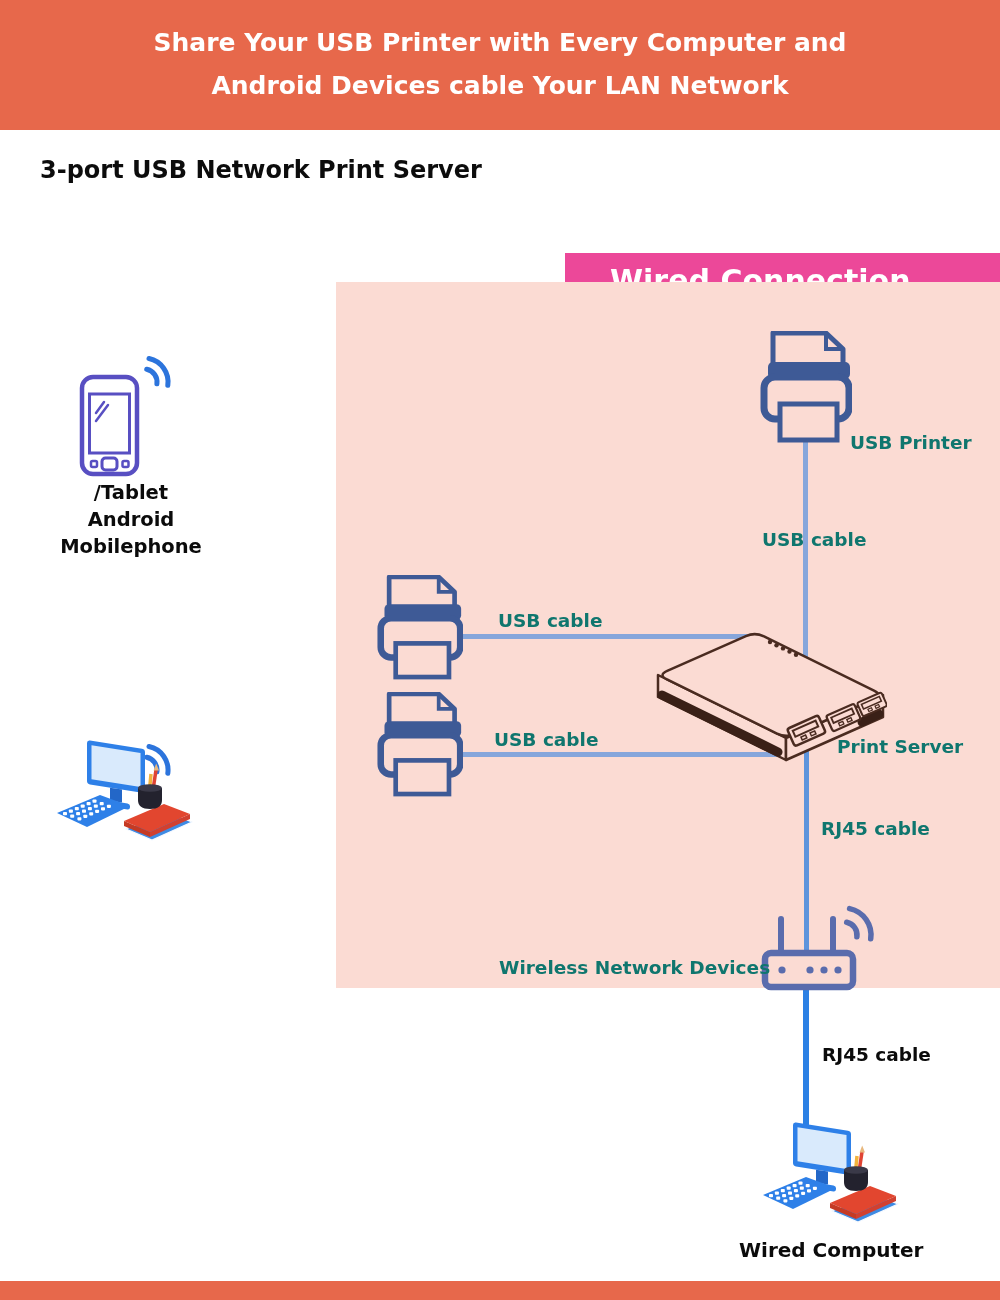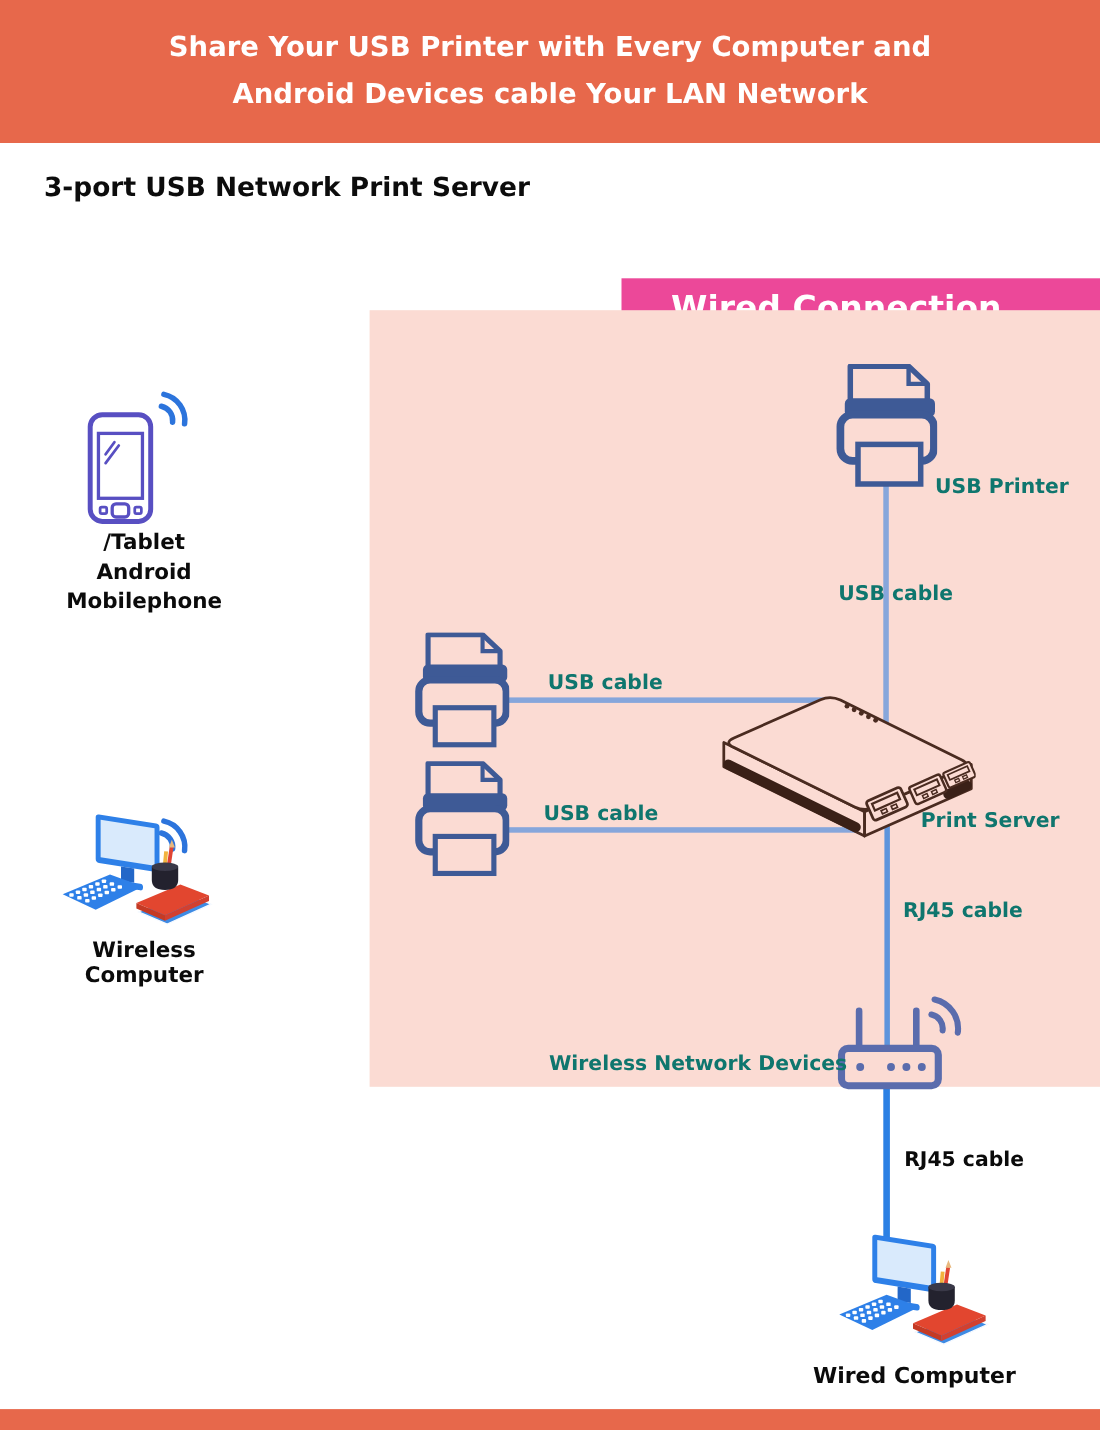--- a/index.html
+++ b/index.html
@@ -226,18 +226,17 @@
   <div class="lbl" style="left:494px;top:729px">USB cable</div>
   <div class="lbl" style="left:837px;top:736px">Print Server</div>
   <div class="lbl" style="left:821px;top:818px">RJ45 cable</div>
   <div class="lbl" style="left:499px;top:957px">Wireless Network Devices</div>
   <div class="lbl black" style="left:822px;top:1044px">RJ45 cable</div>
 
   <div class="lbl black center lbl-android">
     <div>/Tablet</div>
     <div>Android Mobilephone</div>
   </div>
-  <div class="lbl black center lbl-wireless-pc">Wireless Computer</div>
   <div class="lbl black lbl-wired-pc">Wired Computer</div>
 
   <div class="bottom-bar"></div>
 
 </div>
 
 </body></html>

